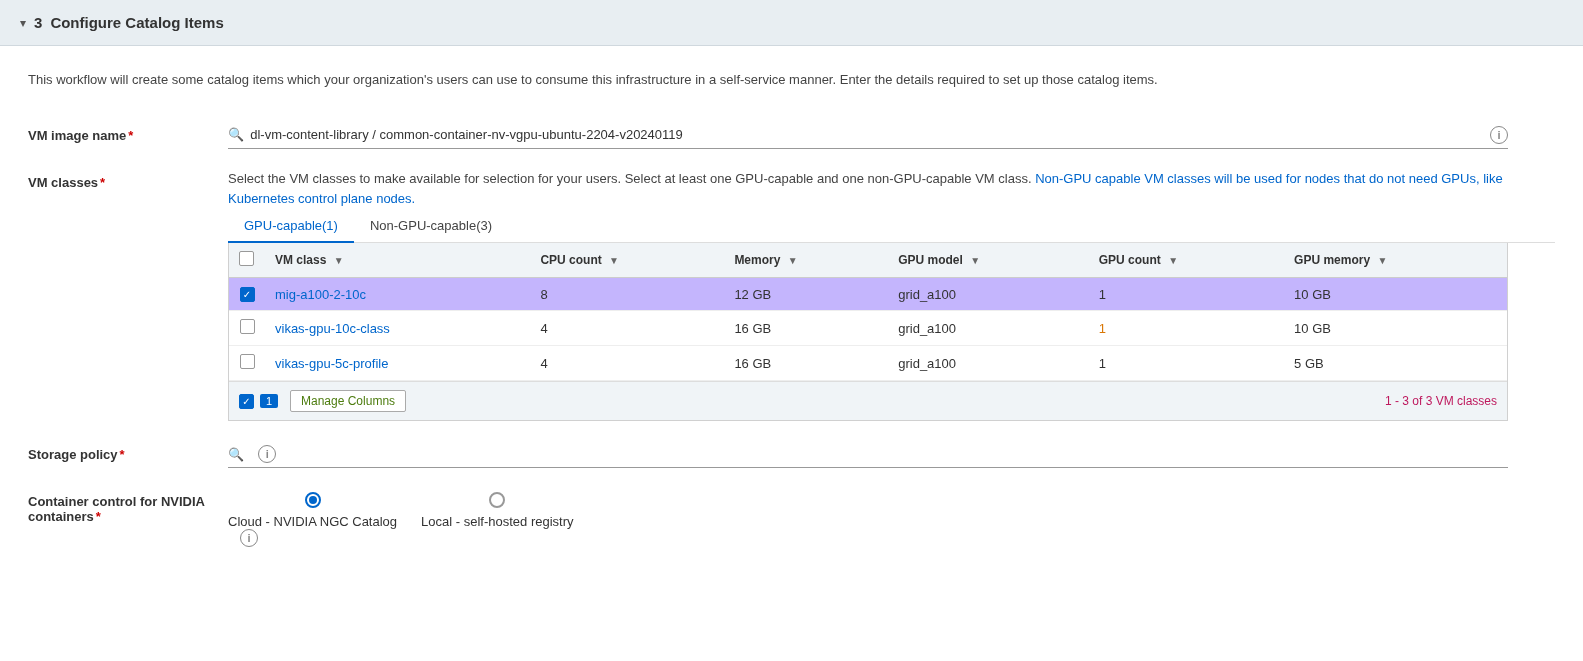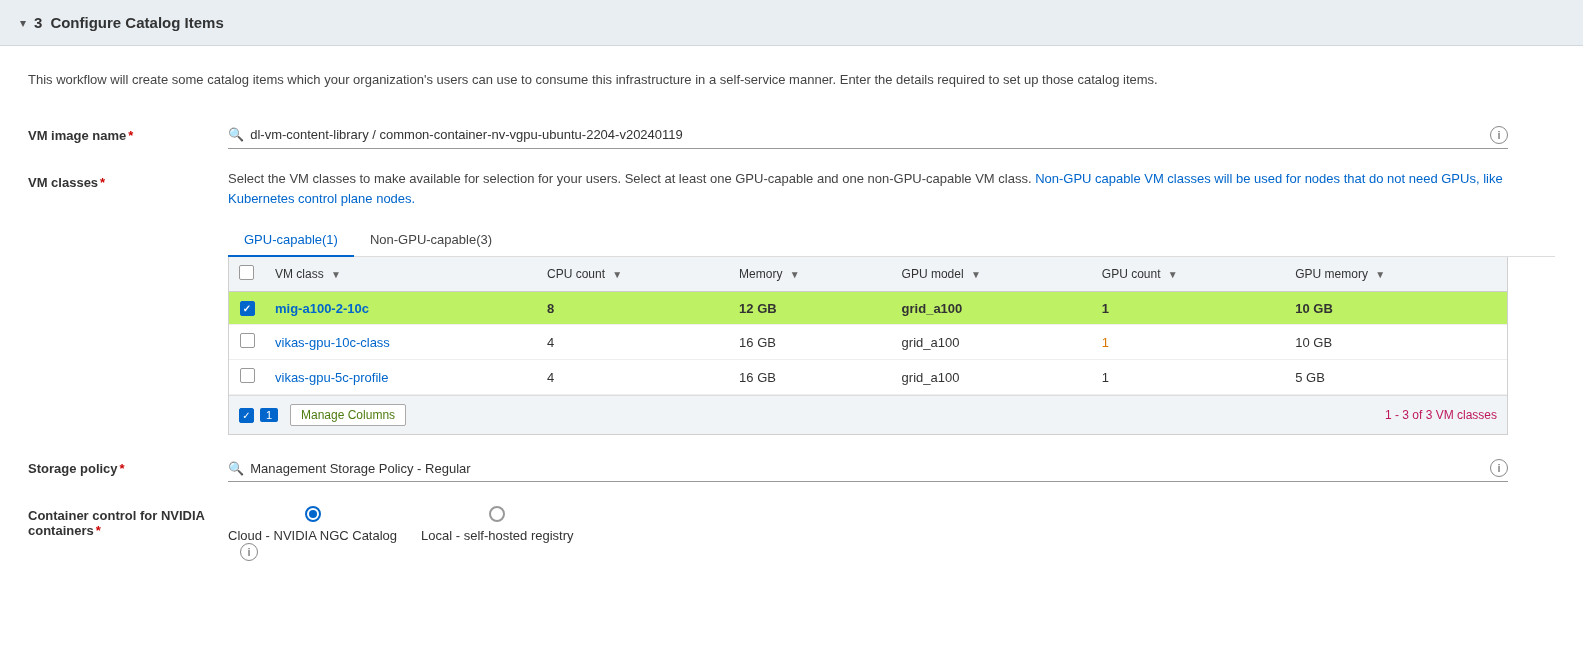--- a/index.html
+++ b/index.html
@@ -95,21 +95,20 @@
       display: inline-flex;
       align-items: center;
       justify-content: center;
       font-size: 11px;
       font-weight: 700;
     }
     .vm-classes-description {
       font-size: 13px;
       color: #444;
       line-height: 1.6;
-      margin-bottom: 14px;
       max-width: 1280px;
     }
     .tabs-container {
       display: flex;
       border-bottom: 1px solid #ddd;
       margin-bottom: 0;
       align-items: flex-end;
     }
     .tab {
       padding: 8px 16px;
@@ -133,40 +132,39 @@
       width: 100%;
       border-collapse: collapse;
     }
     .data-table thead tr {
       background: #f0f4f7;
     }
     .data-table th {
       padding: 8px 10px;
       text-align: left;
       font-size: 12px;
-      font-weight: 400;
+      font-weight: 700;
       color: #333;
       border-bottom: 1px solid #ccc;
       white-space: nowrap;
     }
     .data-table th .sort-icon {
       display: inline-block;
       margin-left: 4px;
       color: #666;
       font-size: 10px;
     }
     .data-table td {
       padding: 8px 10px;
       font-size: 13px;
       color: #333;
       border-bottom: 1px solid #eee;
     }
     .data-table tr.selected-row {
-      background: #bef264;
-      font-weight: bold;
+      background: #c4b5fd;
     }
     .checkbox-cell {
       width: 36px;
       text-align: center;
     }
     .custom-checkbox {
       width: 15px;
       height: 15px;
       border: 1.5px solid #999;
       display: inline-flex;
@@ -415,21 +413,20 @@
       </div>
     </div>
 
     <div class="form-row">
       <div class="form-label">
         <span>Storage policy</span><span class="required-star">*</span>
       </div>
       <div class="form-control-area">
         <div class="input-with-icon">
           <span class="search-icon-inline">🔍</span>
-          <input class="text-input-value" type="text" value="Management Storage Policy - Regular" style="">
           <span class="info-icon">i</span>
         </div>
       </div>
     </div>
 
     <div class="form-row">
       <div class="form-label">
         <span>Container control for NVIDIA containers</span><span class="required-star">*</span>
       </div>
       <div class="form-control-area">

